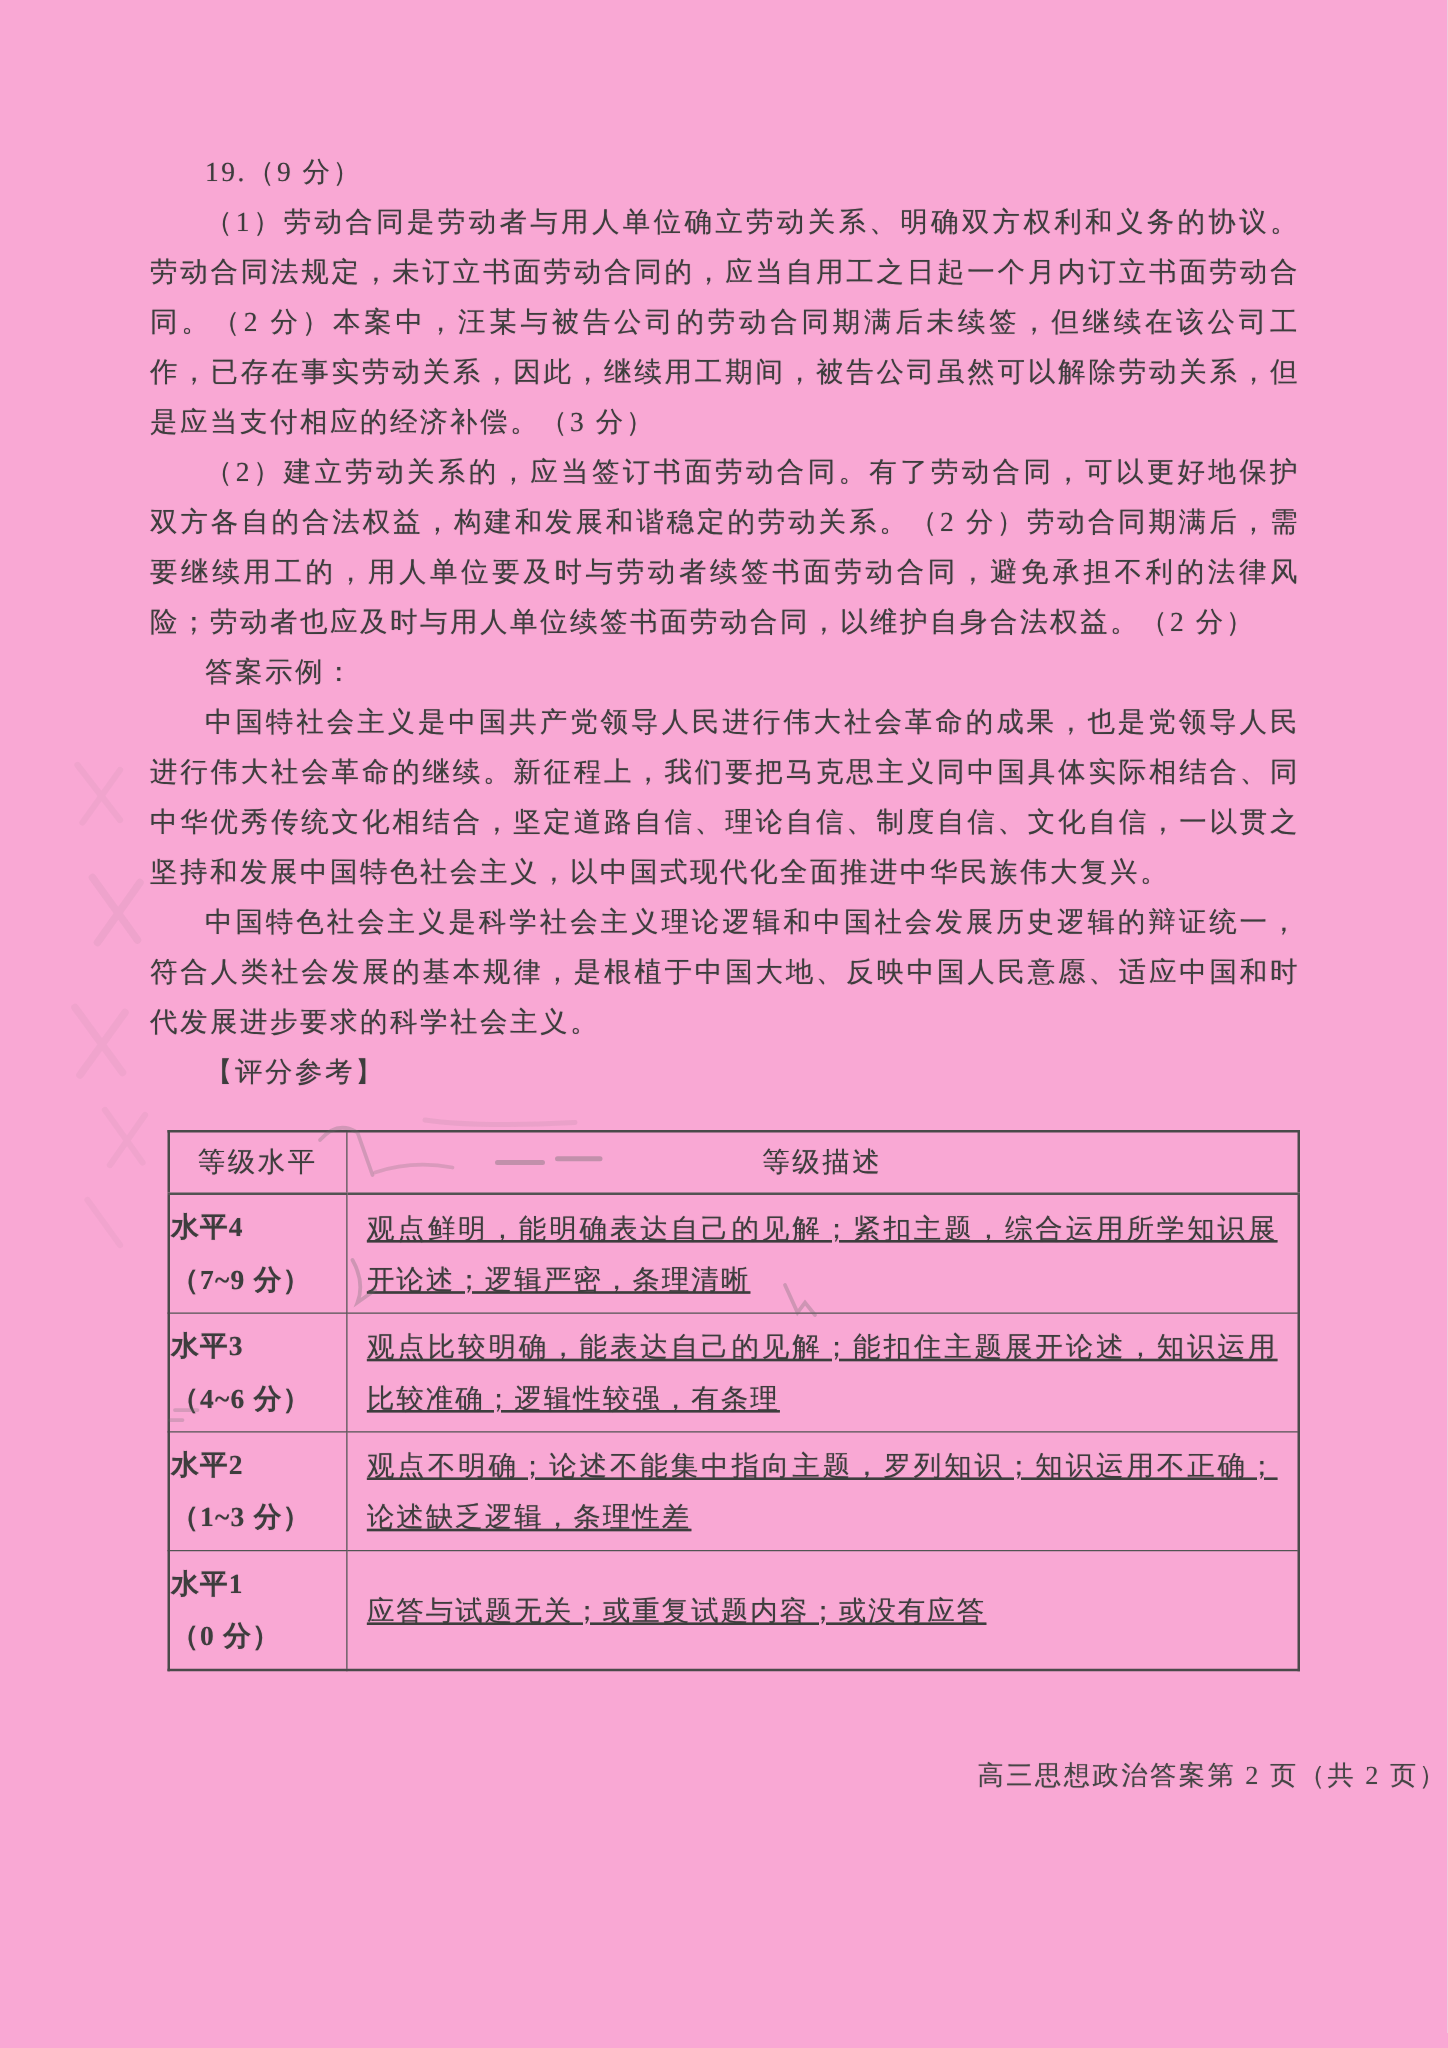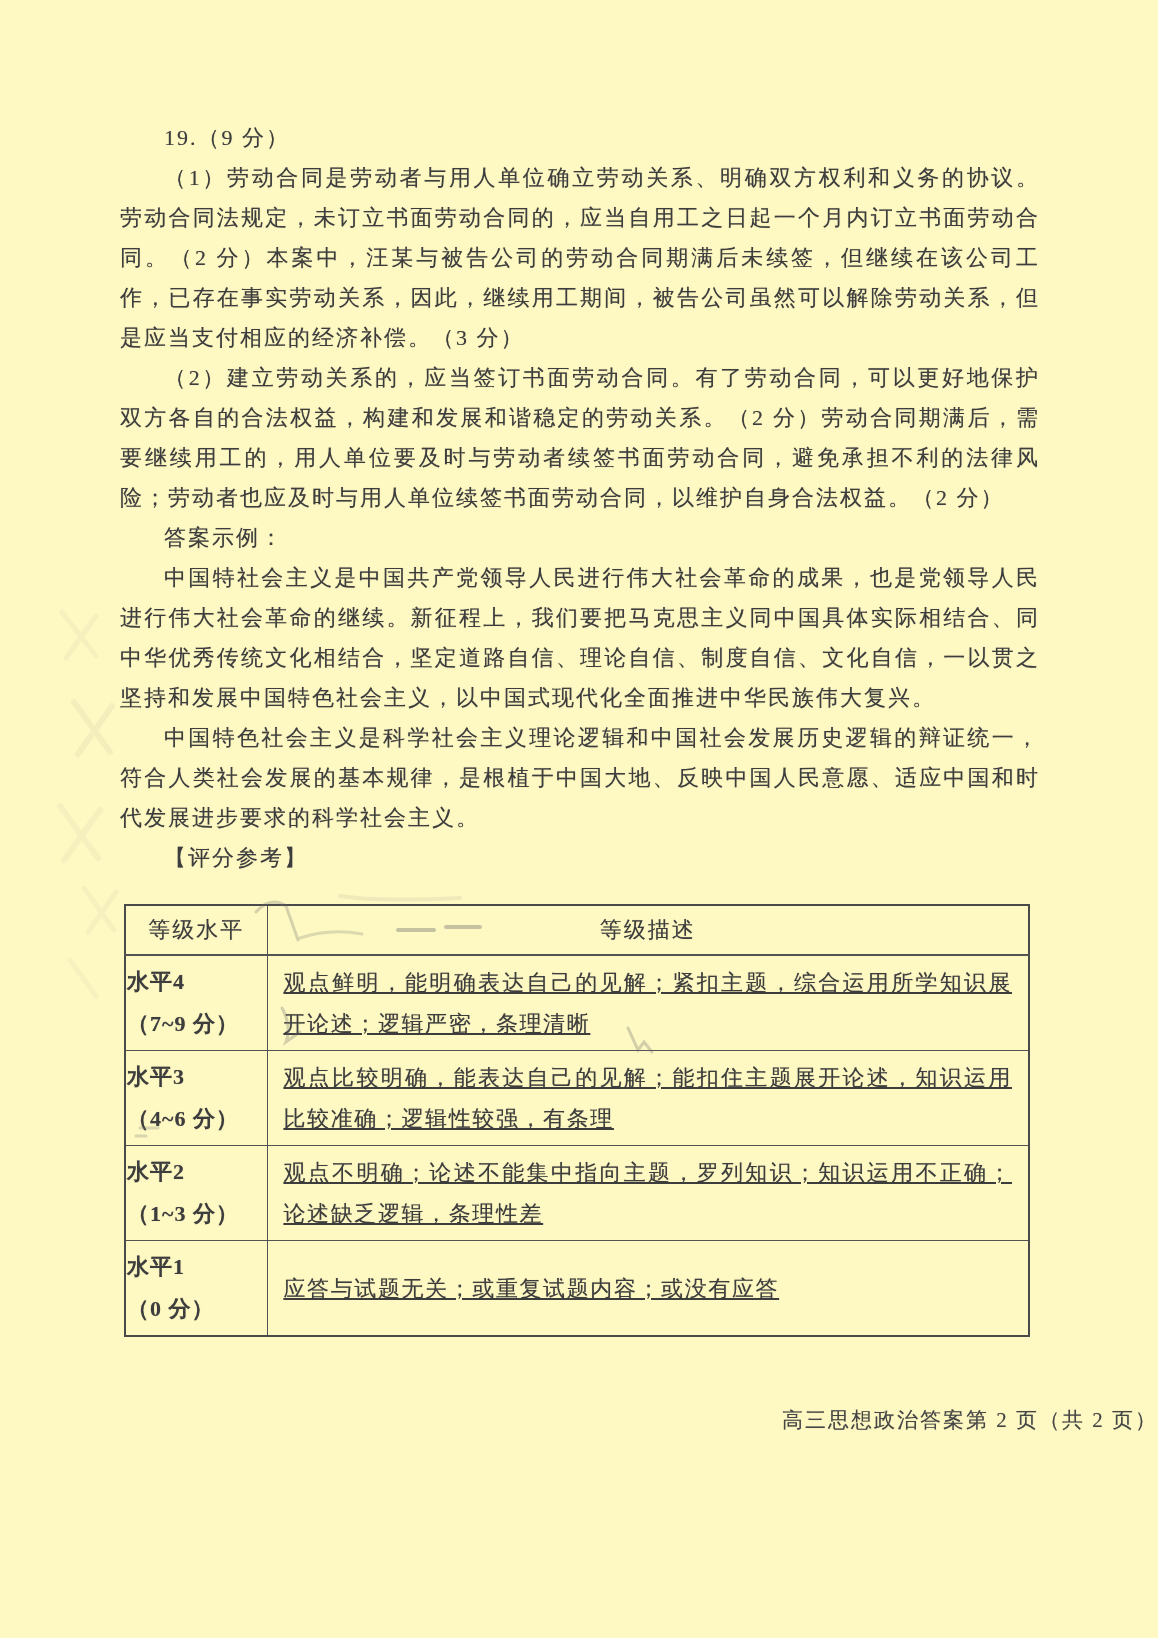--- a/index.html
+++ b/index.html
@@ -5,21 +5,21 @@
   html, body {
     margin: 0;
     padding: 0;
     background: #e9e9e7;
   }
   .page {
     position: relative;
     width: 1158px;
     height: 1638px;
     margin: 0 auto;
-    background: #fef9c3;
+    background: #f9a8d4;
     color: #3d3d3d;
     font-family: "Liberation Serif", "DejaVu Serif", serif;
     overflow: hidden;
   }
   .content {
     position: absolute;
     left: 120px;
     top: 118px;
     width: 920px;
   }
@@ -34,21 +34,21 @@
     text-align: justify;
     text-indent: 2em;
   }
   .line-indent {
     text-indent: 2em;
   }
   table.rubric {
     border-collapse: collapse;
     table-layout: fixed;
     width: 906px;
-    margin: 26px 0 0 4px;
+    margin: 26px 0 0 14px;
     border: 2px solid #4a4a4a;
     font-size: 22px;
     color: #3d3d3d;
   }
   table.rubric th,
   table.rubric td {
     border: 1px solid #535353;
     text-shadow: 0 0 0.8px rgba(60,60,60,0.45);
   }
   table.rubric thead th {

